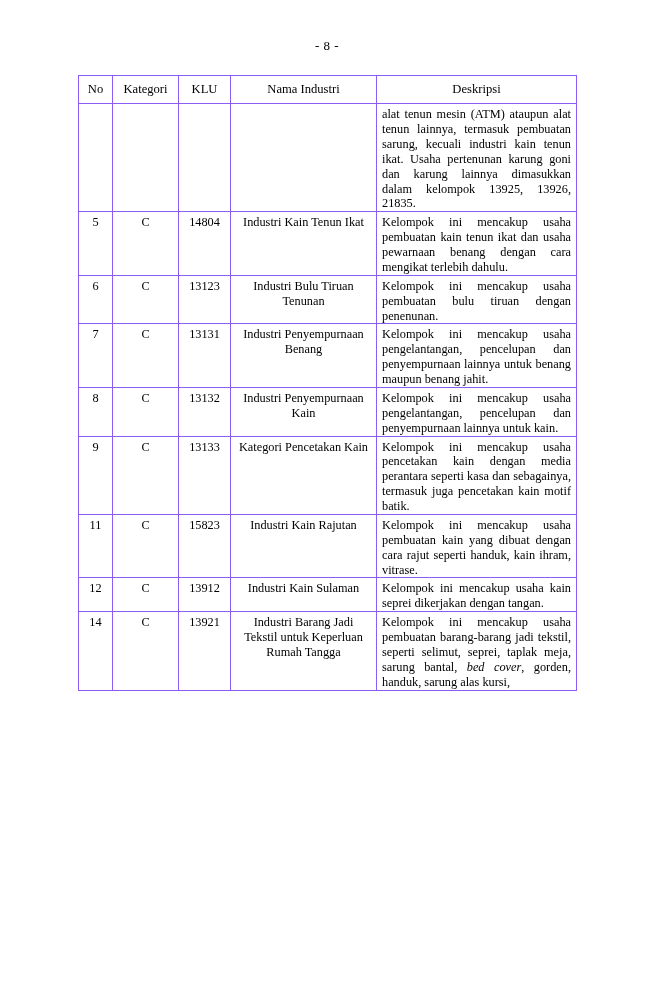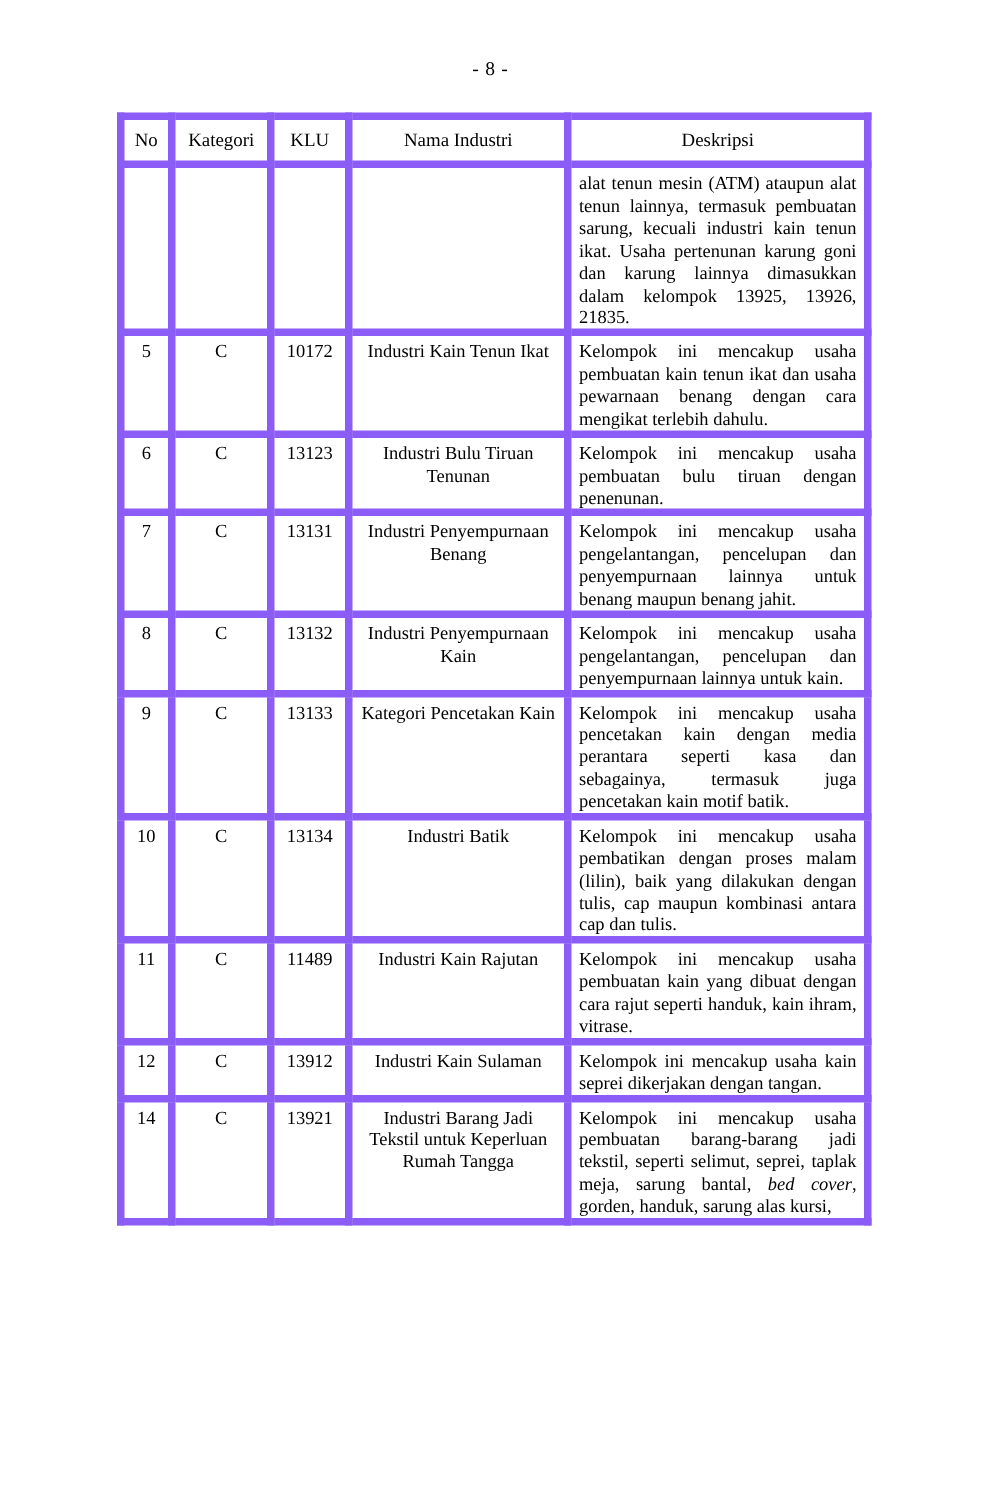--- a/index.html
+++ b/index.html
@@ -32,21 +32,21 @@
     width: 498px;
   }
   table.klu {
     border-collapse: collapse;
     width: 498px;
     table-layout: fixed;
     font-size: 12.3px;
     line-height: 1.21;
   }
   table.klu th, table.klu td {
-    border: 5px solid #8b5cf6;
+    border: 1px solid #8b5cf6;
     vertical-align: top;
     padding: 3px 5px 0 5px;
   }
   table.klu th {
     text-align: center;
     font-weight: normal;
     padding-top: 6px;
     padding-bottom: 6px;
     font-size: 12.6px;
   }
@@ -105,21 +105,21 @@
         <tr class="continued">
           <td class="num"></td>
           <td class="kat"></td>
           <td class="klu-col"></td>
           <td class="nama"></td>
           <td class="desk">alat tenun mesin (ATM) ataupun alat tenun lainnya, termasuk pembuatan sarung, kecuali industri kain tenun ikat. Usaha pertenunan karung goni dan karung lainnya dimasukkan dalam kelompok 13925, 13926, 21835.</td>
         </tr>
         <tr>
           <td class="num">5</td>
           <td class="kat">C</td>
-          <td class="klu-col">10172</td>
+          <td class="klu-col">14804</td>
           <td class="nama">Industri Kain Tenun Ikat</td>
           <td class="desk">Kelompok ini mencakup usaha pembuatan kain tenun ikat dan usaha pewarnaan benang dengan cara mengikat terlebih dahulu.</td>
         </tr>
         <tr>
           <td class="num">6</td>
           <td class="kat">C</td>
           <td class="klu-col">13123</td>
           <td class="nama">Industri Bulu Tiruan Tenunan</td>
           <td class="desk">Kelompok ini mencakup usaha pembuatan bulu tiruan dengan penenunan.</td>
         </tr>
@@ -138,30 +138,23 @@
           <td class="desk">Kelompok ini mencakup usaha pengelantangan, pencelupan dan penyempurnaan lainnya untuk kain.</td>
         </tr>
         <tr>
           <td class="num">9</td>
           <td class="kat">C</td>
           <td class="klu-col">13133</td>
           <td class="nama">Kategori Pencetakan Kain</td>
           <td class="desk">Kelompok ini mencakup usaha pencetakan kain dengan media perantara seperti kasa dan sebagainya, termasuk juga pencetakan kain motif batik.</td>
         </tr>
         <tr>
-          <td class="num">10</td>
-          <td class="kat">C</td>
-          <td class="klu-col">13134</td>
-          <td class="nama">Industri Batik</td>
-          <td class="desk">Kelompok ini mencakup usaha pembatikan dengan proses malam (lilin), baik yang dilakukan dengan tulis, cap maupun kombinasi antara cap dan tulis.</td>
-        </tr>
-        <tr>
           <td class="num">11</td>
           <td class="kat">C</td>
-          <td class="klu-col">11489</td>
+          <td class="klu-col">15823</td>
           <td class="nama">Industri Kain Rajutan</td>
           <td class="desk">Kelompok ini mencakup usaha pembuatan kain yang dibuat dengan cara rajut seperti handuk, kain ihram, vitrase.</td>
         </tr>
         <tr>
           <td class="num">12</td>
           <td class="kat">C</td>
           <td class="klu-col">13912</td>
           <td class="nama">Industri Kain Sulaman</td>
           <td class="desk">Kelompok ini mencakup usaha kain seprei dikerjakan dengan tangan.</td>
         </tr>

